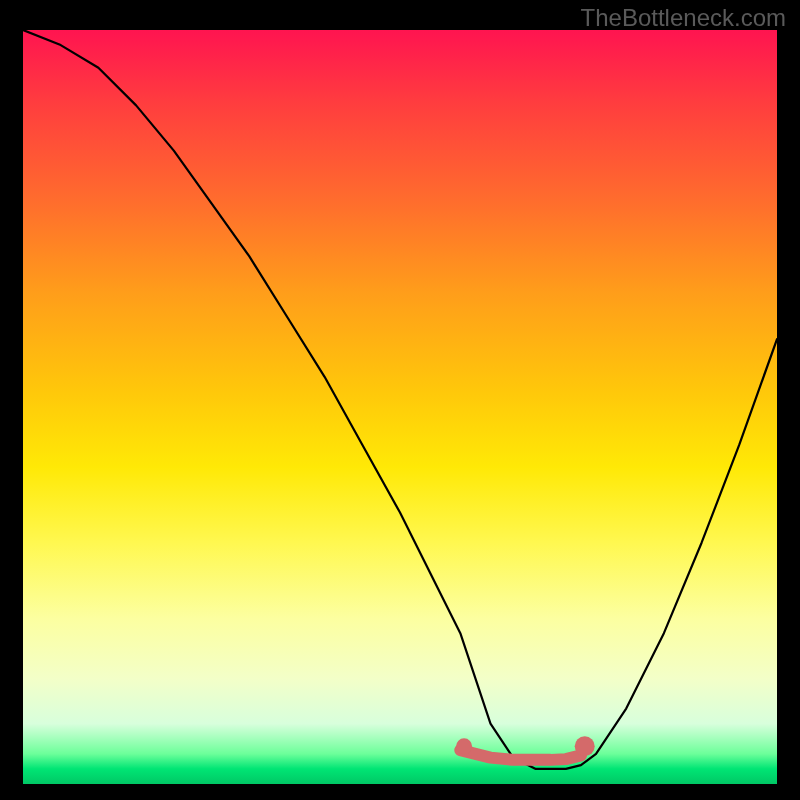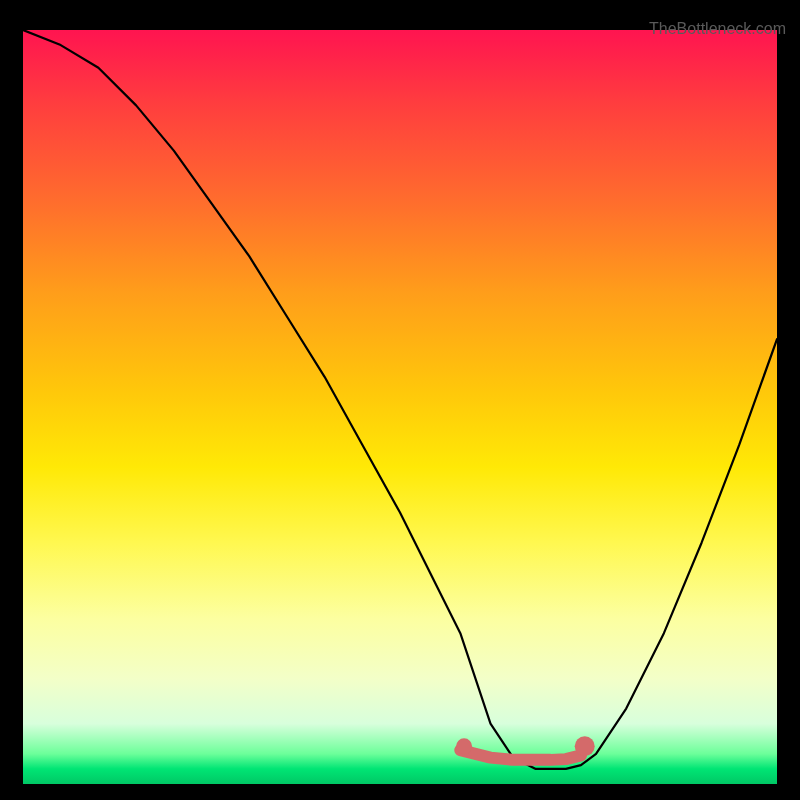--- a/index.html
+++ b/index.html
@@ -9,24 +9,23 @@
     background: #000;
     font-family: Arial, Helvetica, sans-serif;
     overflow: hidden;
     position: relative;
   }
   .watermark {
     position: absolute;
     top: 4px;
     right: 14px;
     color: #5a5a5a;
-    font-size: 16px;
+    font-size: 24px;
     font-weight: 400;
     z-index: 10;
-    margin-top: 16px;
   }
   .frame {
     position: absolute;
     left: 23px;
     top: 30px;
     width: 754px;
     height: 754px;
     background: linear-gradient(to bottom,
       #ff1450 0%,
       #ff3e3e 10%,

